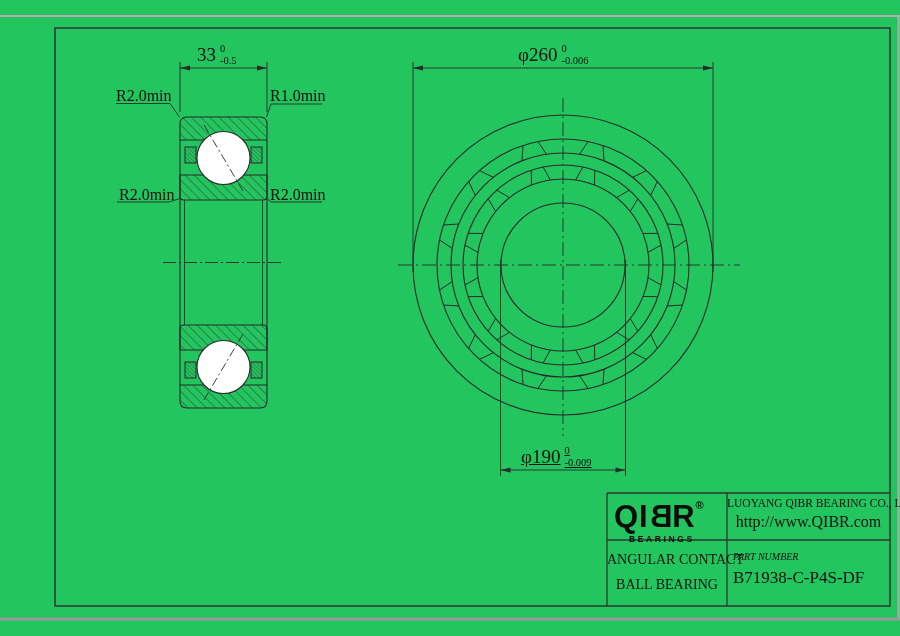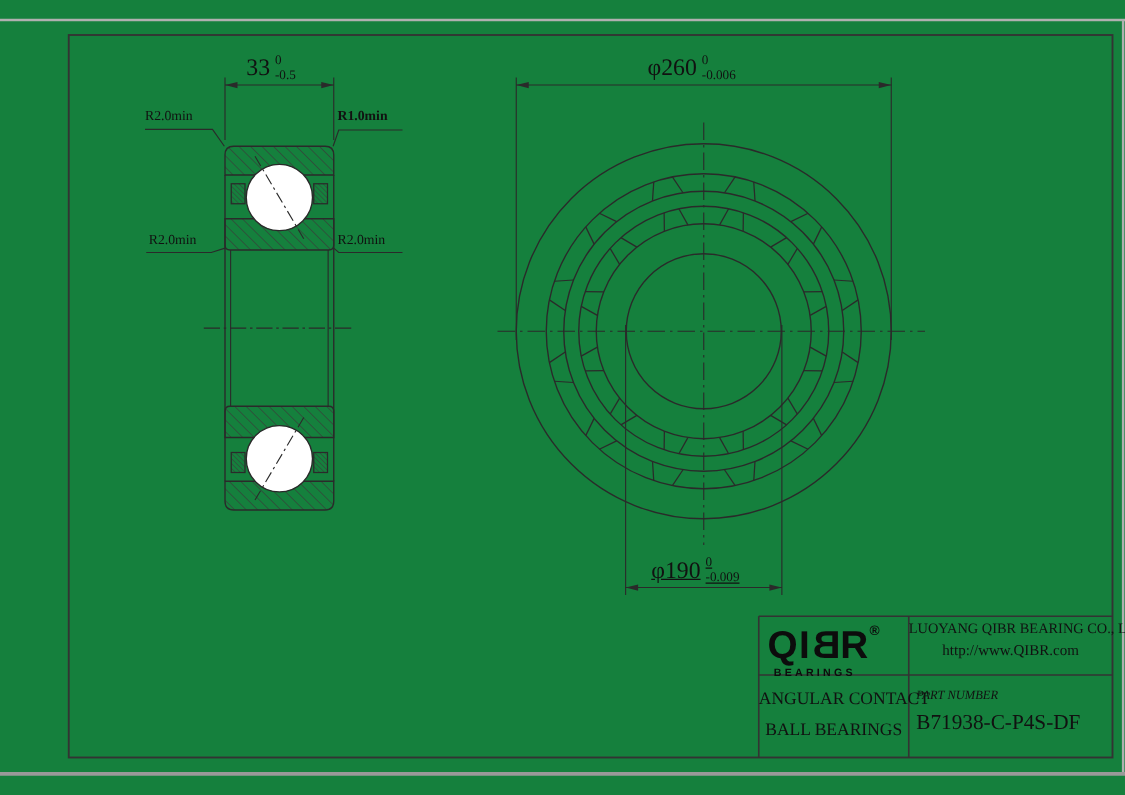--- a/index.html
+++ b/index.html
@@ -1,32 +1,32 @@
 <!DOCTYPE html>
 <html><head>
 <meta charset="utf-8">
 <style>
   html,body{margin:0;padding:0;background:#fff;}
-  .page{position:relative;width:900px;height:636px;background:#15803d;overflow:hidden;
+  .page{position:relative;width:900px;height:636px;background:#22c55e;overflow:hidden;
         font-family:"Liberation Serif",serif;color:#111;}
   svg{position:absolute;left:0;top:0;}
   .dim{position:absolute;display:flex;align-items:flex-start;white-space:nowrap;}
   .dim .main{font-size:19px;line-height:1;}
   .dim .tol{display:flex;flex-direction:column;margin-left:4px;margin-top:-2px;
             font-size:10.5px;line-height:1.1;}
-  .rlabel{position:absolute;font-size:11px;line-height:1;white-space:nowrap;}
+  .rlabel{position:absolute;font-size:16px;line-height:1;white-space:nowrap;}
   .tb-text{position:absolute;white-space:nowrap;}
   .logo-main{font-family:"Liberation Sans",sans-serif;font-weight:800;font-size:31px;
              line-height:1;letter-spacing:1px;color:#0c0c0c;}
   .logo-main sup{font-size:11px;font-weight:700;vertical-align:18px;letter-spacing:0;}
   .mirror{display:inline-block;transform:scaleX(-1);}
   .logo-sub{font-family:"Liberation Sans",sans-serif;font-weight:700;font-size:8.5px;
-            letter-spacing:2.6px;margin-top:2px;margin-left:5px;color:#0c0c0c;}
+            letter-spacing:2.6px;margin-top:2px;margin-left:15px;color:#0c0c0c;}
   .company-name{font-size:11.5px;}
-  .company-url{font-size:12px;margin-top:4px;}
+  .company-url{font-size:16px;margin-top:4px;}
   .desc{font-size:14px;text-align:center;line-height:1.8;}
   .part-label{font-size:10px;font-style:italic;}
   .part-number{font-size:17px;margin-top:6px;}
 </style>
 </head>
 <body>
 
 <div class="page">
 
 <svg width="900" height="636" viewBox="0 0 900 636">
@@ -196,37 +196,37 @@
 
 <div class="dim" style="left:521px;top:447px;text-decoration:underline;">
   <span class="main">φ190</span>
   <span class="tol">
     <span>0</span>
     <span>-0.009</span>
   </span>
 </div>
 
 <div class="rlabel" style="left:116px;top:88px;">R2.0min</div>
-<div class="rlabel" style="left:270px;top:88px;font-weight:bold;">R1.0min</div>
+<div class="rlabel" style="left:270px;top:88px;">R1.0min</div>
 <div class="rlabel" style="left:119px;top:186.5px;">R2.0min</div>
 <div class="rlabel" style="left:270px;top:186.5px;">R2.0min</div>
 
 <div class="tb-text" style="left:614px;top:500px;">
   <div class="logo-main"><span>QI</span><span class="mirror">B</span><span>R</span><sup>®</sup></div>
   <div class="logo-sub">BEARINGS</div>
 </div>
 
 <div class="tb-text" style="left:727px;top:497px;width:163px;text-align:center;">
   <div class="company-name">LUOYANG QIBR BEARING CO., LTD</div>
   <div class="company-url">http://www.QIBR.com</div>
 </div>
 
 <div class="tb-text desc" style="left:607px;top:547px;width:120px;">
   <div>ANGULAR CONTACT</div>
-  <div>BALL BEARINGS</div>
+  <div>BALL BEARING</div>
 </div>
 
 <div class="tb-text" style="left:733px;top:551px;width:152px;">
   <div class="part-label">PART NUMBER</div>
   <div class="part-number">B71938-C-P4S-DF</div>
 </div>
 
 </div>
 
 </body></html>

